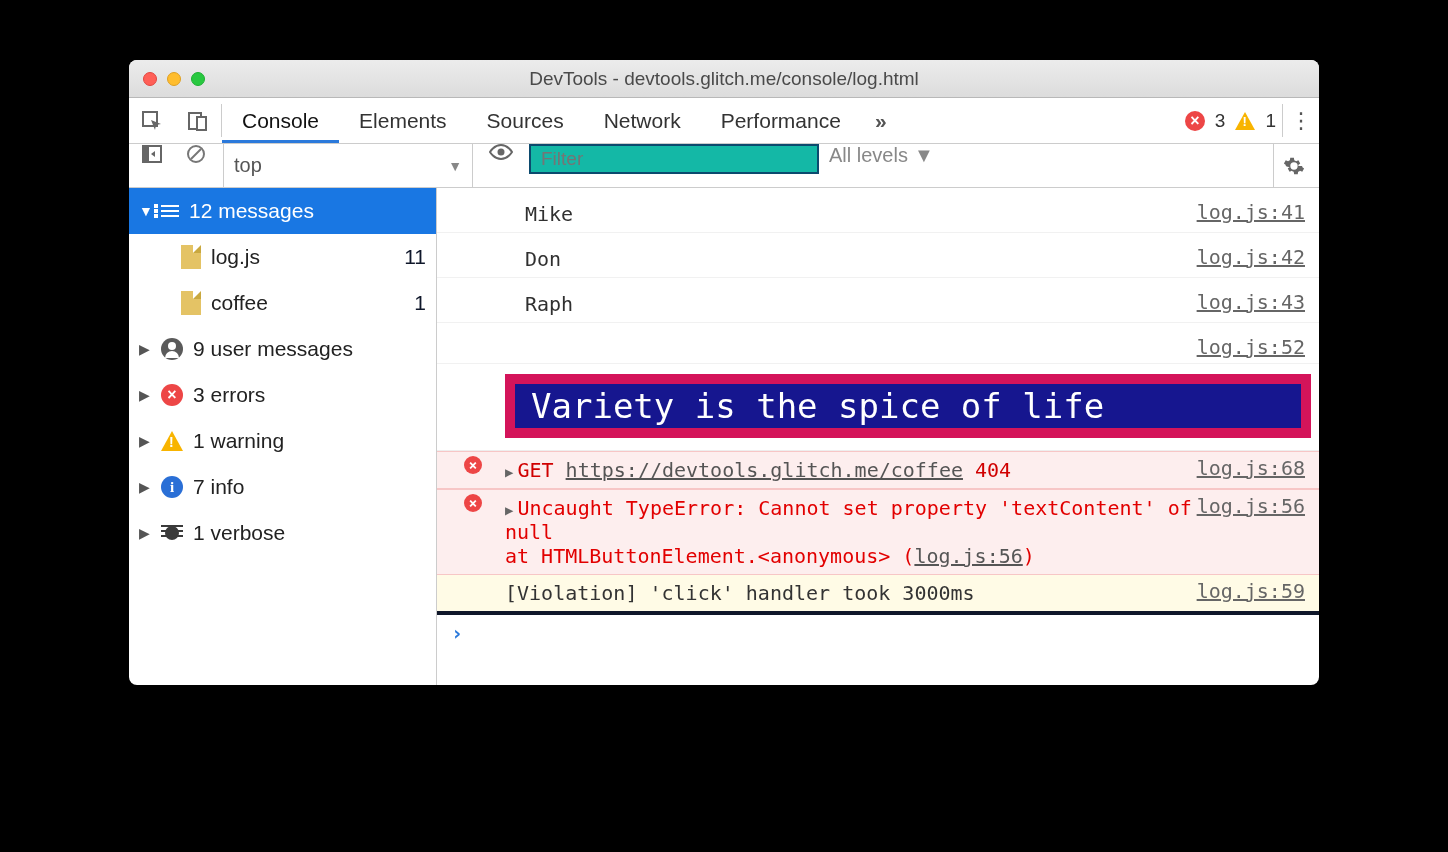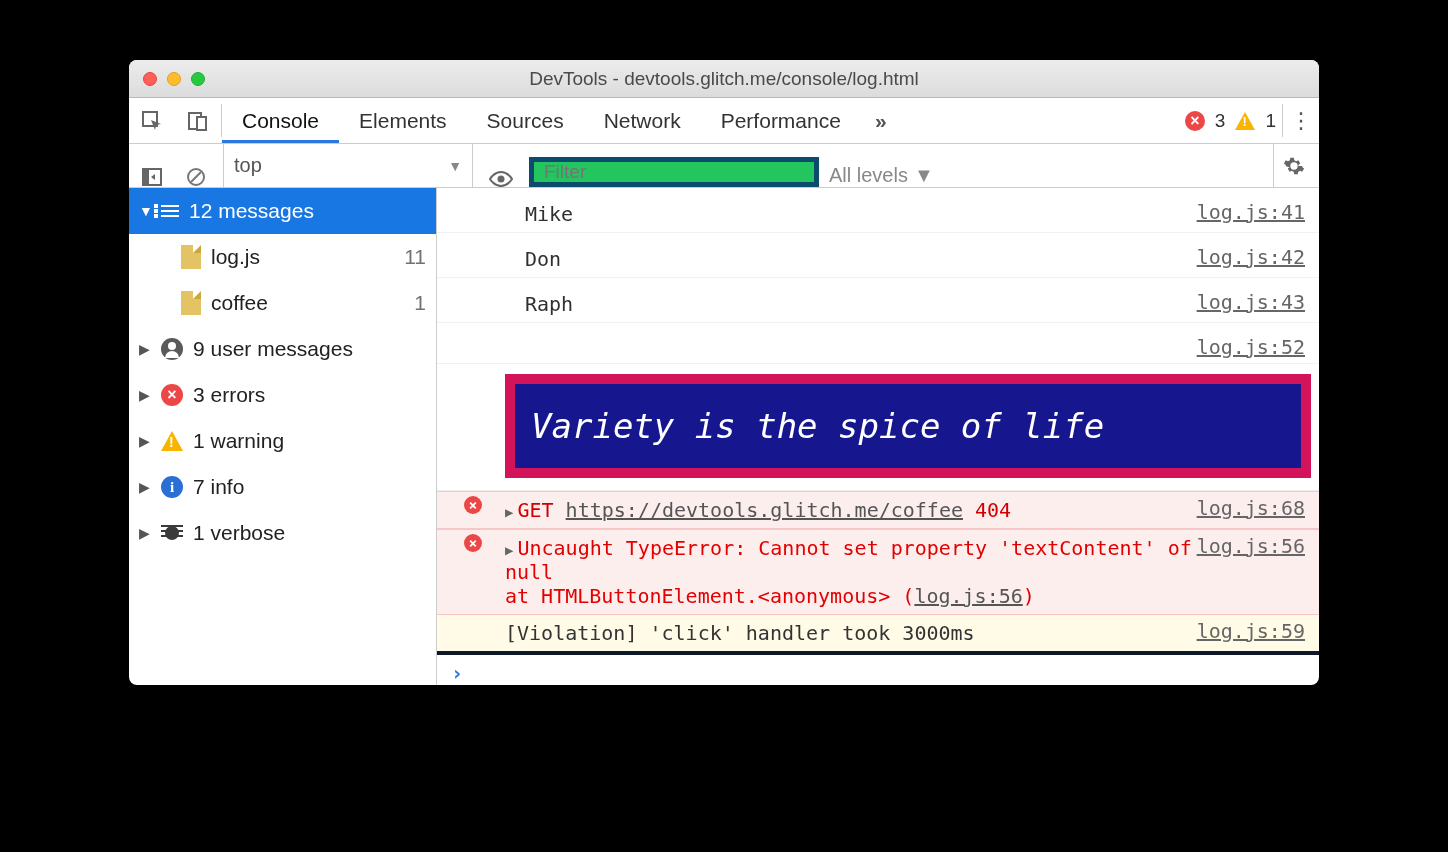--- a/index.html
+++ b/index.html
@@ -52,36 +52,36 @@
   .tab{display:flex;align-items:center;padding:0 20px;cursor:default;color:#333;}
   .tab.active{color:#111;border-bottom:3px solid #2b79db;padding-top:3px;}
   .more{display:flex;align-items:center;padding:0 14px;color:#555;font-weight:bold;}
   .badges{display:flex;align-items:center;gap:10px;margin-left:auto;margin-right:6px;font-size:19px;color:#333;}
   .err-b{width:20px;height:20px;border-radius:50%;background:#ed4646;color:#fff;display:inline-flex;align-items:center;justify-content:center;font-size:16px;font-weight:bold;}
   .warn-b{width:0;height:0;border-left:10px solid transparent;border-right:10px solid transparent;border-bottom:18px solid #f8b400;display:inline-block;position:relative;}
   .warn-b::after{content:"!";position:absolute;left:-3px;top:2px;font-size:13px;color:#fff;font-weight:bold;}
   .kebab{display:flex;align-items:center;justify-content:center;width:36px;color:#555;font-size:22px;}
   
   .subbar{
-    height:44px;border-bottom:1px solid #ccc;display:flex;align-items:flex-end;font-size:20px;color:#555;gap:10px;padding:0 6px;
+    height:44px;border-bottom:1px solid #ccc;display:flex;align-items:flex-start;font-size:20px;color:#555;gap:10px;padding:0 6px;
   }
   .subbar .ibtn{width:34px;display:flex;align-items:center;justify-content:center;color:#555;}
   .context{display:flex;align-items:center;gap:8px;padding:0 10px;min-width:250px;border-left:1px solid #ccc;border-right:1px solid #ccc;height:100%;}
   .context .tri{color:#888;font-size:14px;}
   .eye{width:36px;display:flex;align-items:center;justify-content:center;}
   .filter{flex:0 0 290px;}
-  .filter input{width:100%;height:30px;border:5px solid #0c4a6e;padding:0 10px;font-size:19px;color:#333;background:#22c55e;}
+  .filter input{width:100%;height:30px;border:2px solid #0c4a6e;padding:0 10px;font-size:19px;color:#333;background:#14b8a6;}
   .levels{color:#888;display:flex;align-items:center;gap:6px;}
   .gear{margin-left:auto;width:40px;display:flex;align-items:center;justify-content:center;color:#555;border-left:1px solid #ccc;height:100%;}
   
   .body{flex:1;display:flex;min-height:0;}
   .sidebar{width:308px;border-right:1px solid #ccc;font-size:21px;color:#222;overflow:auto;}
   .srow{display:flex;align-items:center;height:46px;padding:0 10px;gap:10px;}
   .srow .arrow{width:12px;display:inline-block;font-size:14px;color:#555;}
-  .srow .cnt{margin-left:auto;color:#737373;}
+  .srow .cnt{margin-left:auto;color:#0f172a;}
   .srow.sel{background:#1977e3;color:#fff;}
   .srow.sel .arrow{color:#fff;}
   .srow.child{padding-left:52px;}
   .fileicon{width:20px;height:24px;background:#e4c365;position:relative;display:inline-block;}
   .fileicon::before{content:"";position:absolute;top:0;right:0;border-left:8px solid #fff;border-bottom:8px solid #c9a83f;}
   .list-icon{display:inline-flex;flex-direction:column;gap:3px;}
   .list-icon span{width:18px;height:2px;background:#fff;position:relative;}
   .list-icon span::before{content:"";position:absolute;left:-7px;top:-1px;width:4px;height:4px;background:#fff;}
   .usericon{width:22px;height:22px;border-radius:50%;background:#5a5a5a;position:relative;}
   .usericon::before{content:"";position:absolute;top:4px;left:7px;width:8px;height:8px;border-radius:50%;background:#fff;}
@@ -97,21 +97,21 @@
   .console{flex:1;overflow:auto;font-family:Menlo,Consolas,monospace;font-size:20px;color:#222;}
   .row{display:flex;align-items:flex-start;border-bottom:1px solid #eee;padding:4px 8px;min-height:32px;}
   .row .gutter{width:56px;flex-shrink:0;display:flex;align-items:center;justify-content:center;}
   .row .msg{flex:1;padding:2px 0 2px 4px;}
   .row .src{color:#666;text-decoration:underline;white-space:nowrap;padding-right:6px;}
   .row.plain .msg{color:#303030;}
   .row.plain{border-bottom:1px solid #f1f1f1;margin-top:8px;}
   .row.indent .msg{padding-left:24px;}
   .row.styled{padding:8px 8px 10px;}
   .styled-box{background:#d4145a;padding:10px;}
-  .styled-inner{background:#16168f;color:#fff;font-style:italic;font-family:Menlo,monospace;font-size:34px;padding:22px 16px;white-space:nowrap;}
+  .styled-inner{background:#16168f;color:#fff;font-family:Menlo,monospace;font-size:34px;padding:2px 16px;white-space:nowrap;}
   .row.err{background:#fdeeee;border-top:1px solid #f7c6c6;border-bottom:1px solid #f7c6c6;}
   .row.err .gutter .erricon{width:18px;height:18px;font-size:14px;}
   .row.err .msg{color:#e20000;}
   .row.err .kw{color:#d00000;}
   .row.err .link{color:#555;text-decoration:underline;}
   .row.violation{background:#fffbe6;border-bottom:4px solid #0f172a;}
   .row.violation .msg{color:#333;}
   .expand{color:#666;margin-right:4px;display:inline-block;font-size:14px;}
   .vline{border-left:2px solid #bbb;margin-left:30px;height:auto;align-self:stretch;}
   .prompt{color:#2b79db;font-weight:bold;padding:6px 14px;font-size:20px;}

